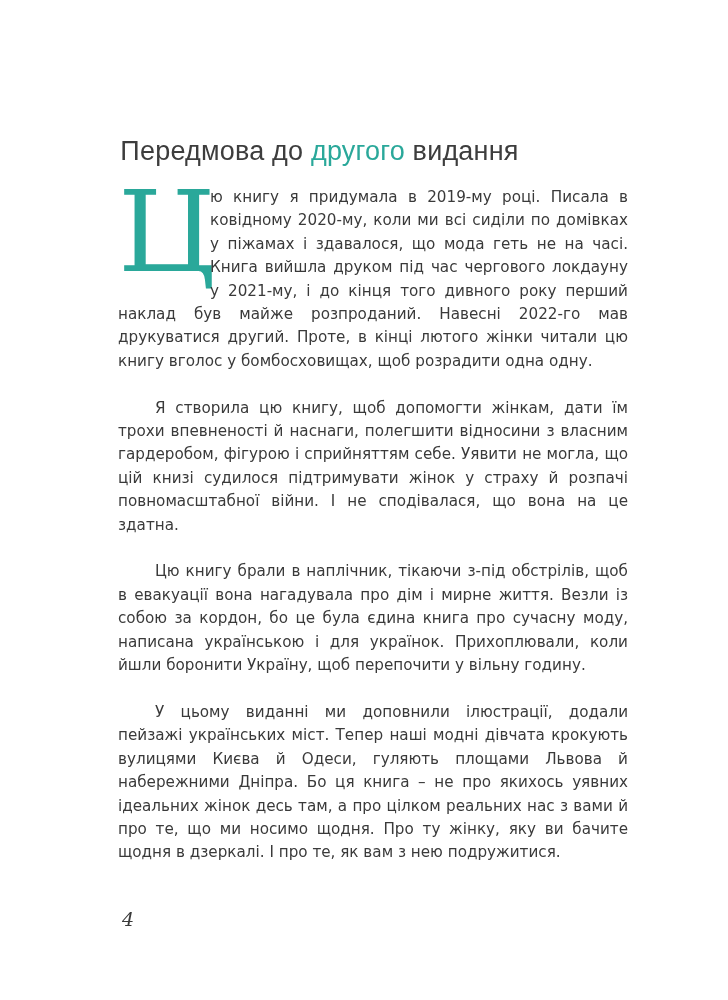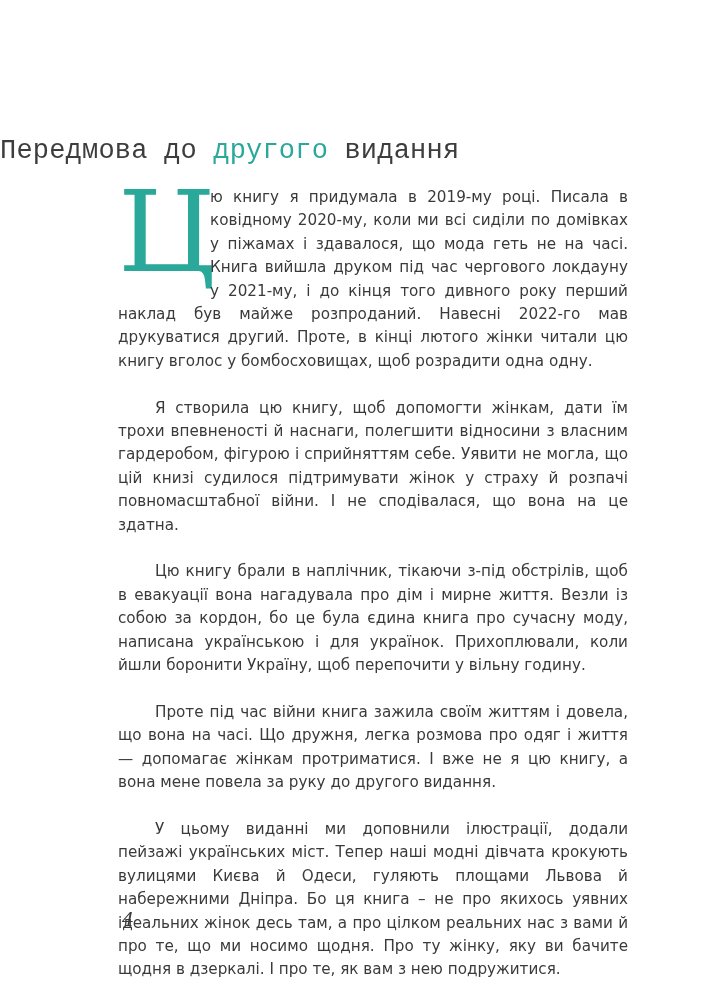--- a/index.html
+++ b/index.html
@@ -1,19 +1,19 @@
 <!DOCTYPE html>
 <html><head>
 <meta charset="utf-8">
 <style>
   html, body { margin:0; padding:0; background:#ffffff; }
   body { width:728px; height:1000px; position:relative; overflow:hidden; }
   .title {
-    position:absolute; left:0; top:118px; width:639px; 
-    font-family:Liberation Mono, monospace; font-size:27px; color:#3d3d3d;
+    position:absolute; left:0; top:118px; width:639px; text-align:center;
+    font-family:Liberation Sans, sans-serif; font-size:27px; color:#3d3d3d;
     letter-spacing:0.2px; font-weight:normal;
   }
   .title .accent { color:#2aa89a; }
   .body {
     position:absolute; left:118px; top:186px; width:510px;
     font-family:"DejaVu Sans", sans-serif; font-size:15.2px; line-height:23.4px;
     color:#3a3a3a; text-align:justify;
   }
   .para { margin:0 0 23.4px 0; text-indent:37px; }
   .para.first { text-indent:0; }
@@ -29,17 +29,16 @@
 </style>
 </head>
 <body>
 
 <h1 class="title"><span>Передмова до </span><span class="accent">другого</span><span> видання</span></h1>
 
 <div class="body">
   <p class="para first"><span class="dropcap">Ц</span><span>ю книгу я придумала в 2019-му році. Писала в ковідному 2020-му, коли ми всі сиділи по домівках у піжамах і здавалося, що мода геть не на часі. Книга вийшла друком під час чергового локдауну у 2021-му, і до кінця того дивного року перший наклад був майже розпроданий. Навесні 2022-го мав друкуватися другий. Проте, в кінці лютого жінки читали цю книгу вголос у бомбосховищах, щоб розрадити одна одну.</span></p>
   <p class="para">Я створила цю книгу, щоб допомогти жінкам, дати їм трохи впевненості й наснаги, полегшити відносини з власним гардеробом, фігурою і сприйняттям себе. Уявити не могла, що цій книзі судилося підтримувати жінок у страху й розпачі повномасштабної війни. І не сподівалася, що вона на це здатна.</p>
   <p class="para">Цю книгу брали в наплічник, тікаючи з-під обстрілів, щоб в евакуації вона нагадувала про дім і мирне життя. Везли із собою за кордон, бо це була єдина книга про сучасну моду, написана українською і для українок. Прихоплювали, коли йшли боронити Україну, щоб перепочити у вільну годину.</p>
-  <p class="para">Проте під час війни книга зажила своїм життям і довела, що вона на часі. Що дружня, легка розмова про одяг і життя — допомагає жінкам протриматися. І вже не я цю книгу, а вона мене повела за руку до другого видання.</p>
   <p class="para">У цьому виданні ми доповнили ілюстрації, додали пейзажі українських міст. Тепер наші модні дівчата крокують вулицями Києва й Одеси, гуляють площами Львова й набережними Дніпра. Бо ця книга – не про якихось уявних ідеальних жінок десь там, а про цілком реальних нас з вами й про те, що ми носимо щодня. Про ту жінку, яку ви бачите щодня в дзеркалі. І про те, як вам з нею подружитися.</p>
 </div>
 
 <div class="pagenum">4</div>
 
 </body></html>

